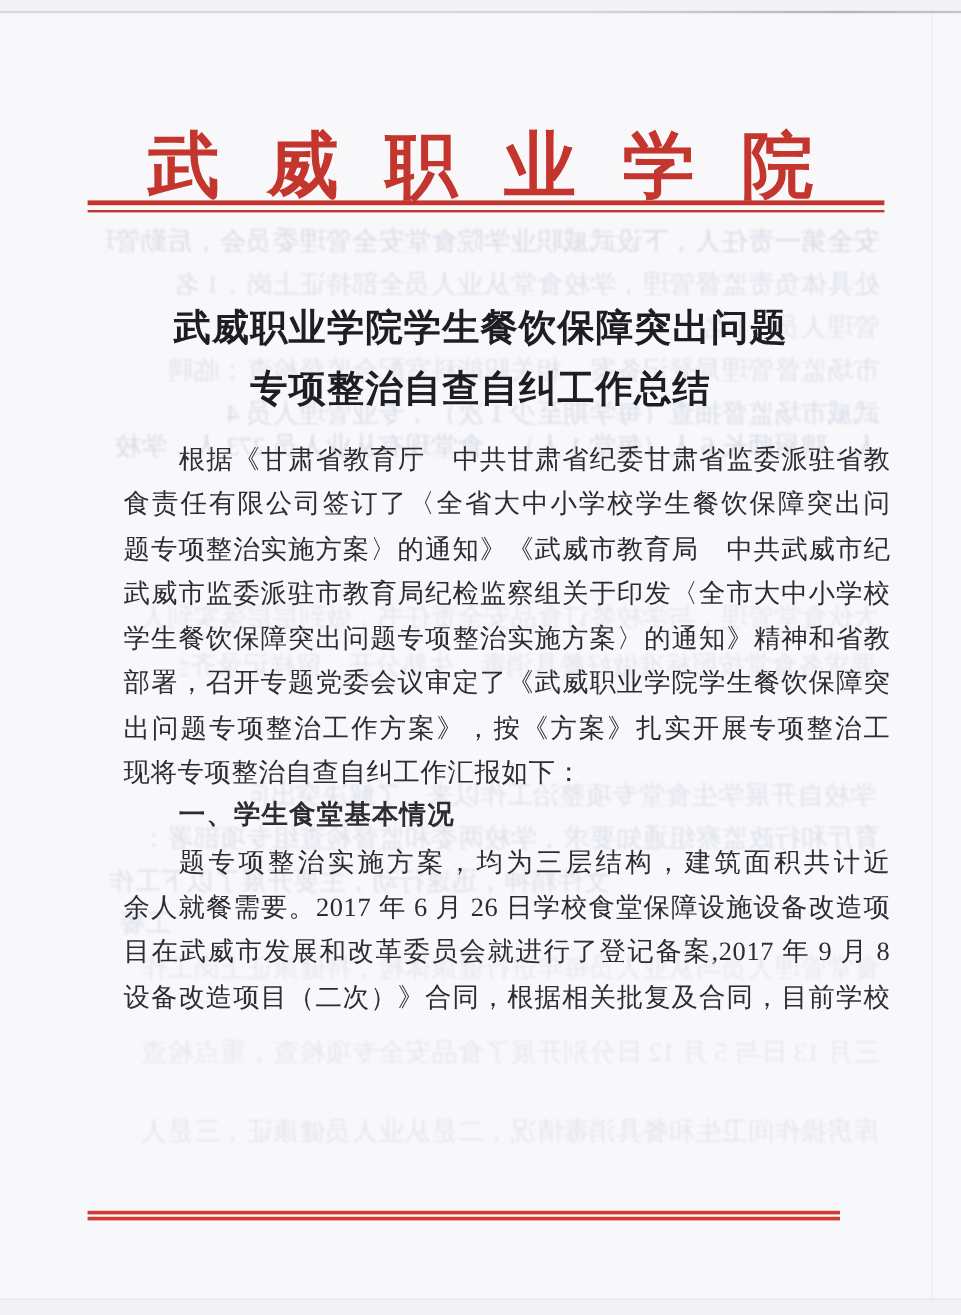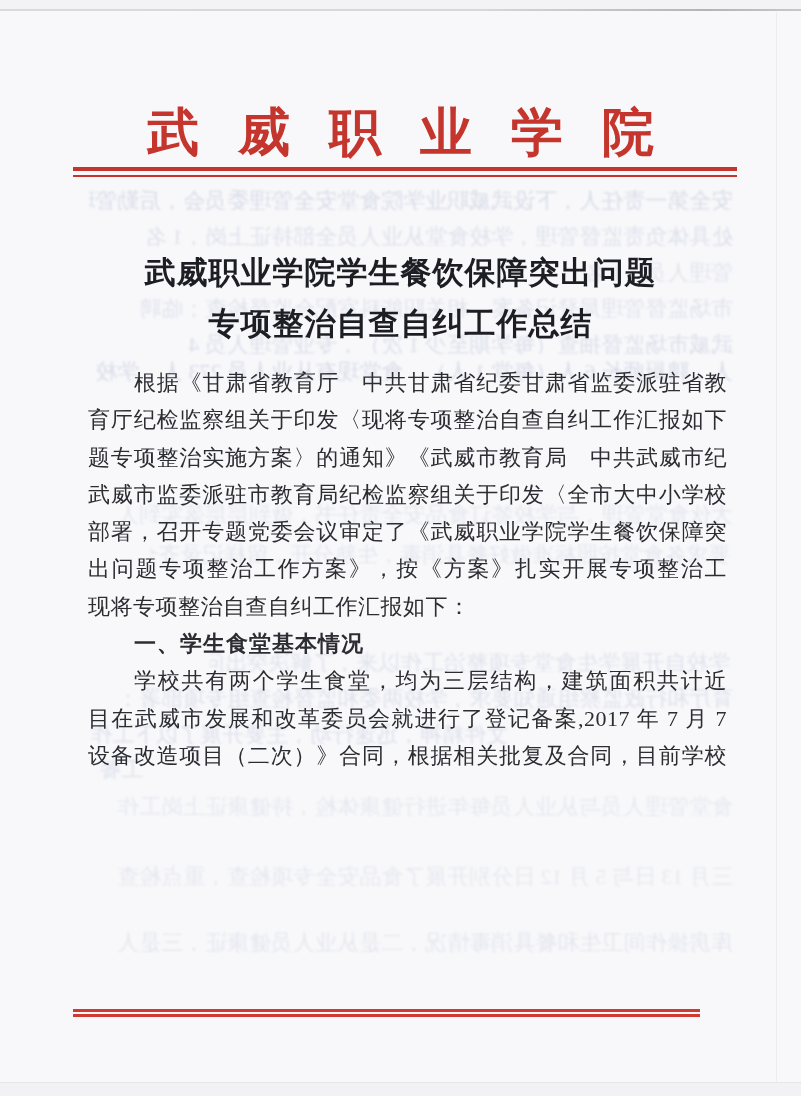--- a/index.html
+++ b/index.html
@@ -11,44 +11,44 @@
   
   .scan-top{position:absolute;left:0;top:0;width:801px;height:9px;background:#f3f3f6;}
   .scan-top-line{position:absolute;left:0;top:9px;width:801px;height:2px;
     background:linear-gradient(90deg,#d9d9df 0%,#d6d6dc 60%,#b3b3bb 88%,#c6c6cd 100%);}
   .scan-bottom{position:absolute;left:0;top:1082px;width:801px;height:14px;background:#f2f2f5;border-top:1px solid #e6e6ea;}
   .scan-right-line{position:absolute;left:776px;top:12px;width:1px;height:1070px;background:#ebebf0;}
 
   
   .letterhead{position:absolute;left:0;top:98px;width:801px;text-align:center;}
   .letterhead span{
-    font-size:52px;font-weight:bold;color:#c4352d;
+    font-size:60px;font-weight:bold;color:#c4352d;
     letter-spacing:39px;margin-right:-39px;white-space:nowrap;
   }
   .rule-thick{position:absolute;left:73px;top:167px;width:664px;height:4px;background:#c4352d;}
   .rule-thin{position:absolute;left:73px;top:175px;width:664px;height:2px;background:#c4352d;}
 
   
   .ghost{
     position:absolute;height:24px;overflow:hidden;white-space:nowrap;
     font-size:22px;color:#5f6ea6;transform:scaleX(-1);
     filter:blur(1.1px);pointer-events:none;
   }
 
   
   .doc-title{position:absolute;left:0;top:247px;width:801px;text-align:center;
     font-weight:bold;color:#1d1d24;font-size:31px;line-height:51px;letter-spacing:1px;}
 
   
-  .body-block{position:absolute;left:88px;top:364px;width:639px;
+  .body-block{position:absolute;left:103px;top:364px;width:639px;
     font-size:22px;line-height:37.3px;color:#2c2c33;letter-spacing:.5px;}
   .body-line{height:37.3px;text-align:justify;text-align-last:justify;overflow:hidden;}
   .body-line.flush{text-align-last:left;}
   .body-line.indent{text-indent:46px;}
-  .body-line.bold{font-weight:bold;letter-spacing:1px;}
+  .body-line.bold{font-weight:bold;letter-spacing:1px;font-family:Liberation Mono, monospace;}
 
   
   .footer-rule-a{position:absolute;left:73px;top:1009px;width:627px;height:3px;background:#d03a30;}
   .footer-rule-b{position:absolute;left:73px;top:1014px;width:627px;height:3px;background:#d03a30;}
 </style>
 </head>
 <body>
 
 <div class="scan-top"></div>
 <div class="scan-top-line"></div>
@@ -77,26 +77,28 @@
 <div class="rule-thick"></div>
 <div class="rule-thin"></div>
 
 <div class="doc-title">
   <div>武威职业学院学生餐饮保障突出问题</div>
   <div>专项整治自查自纠工作总结</div>
 </div>
 
 <div class="body-block">
   <div class="body-line indent">根据《甘肃省教育厅　中共甘肃省纪委甘肃省监委派驻省教</div>
-  <div class="body-line">育厅纪检监察组关于印发〈现将专项整治自查自纠工作汇报如下</div>
+  <div class="body-line">食责任有限公司签订了〈全省大中小学校学生餐饮保障突出问</div>
   <div class="body-line">题专项整治实施方案〉的通知》《武威市教育局　中共武威市纪委</div>
   <div class="body-line">武威市监委派驻市教育局纪检监察组关于印发〈全市大中小学校</div>
+  <div class="body-line">学生餐饮保障突出问题专项整治实施方案〉的通知》精神和省教</div>
   <div class="body-line">部署，召开专题党委会议审定了《武威职业学院学生餐饮保障突</div>
   <div class="body-line">出问题专项整治工作方案》，按《方案》扎实开展专项整治工作，</div>
   <div class="body-line flush">现将专项整治自查自纠工作汇报如下：</div>
   <div class="body-line flush indent bold">一、学生食堂基本情况</div>
-  <div class="body-line indent">学校共有两个学生食堂，均为三层结构，建筑面积共计近</div>
-  <div class="body-line">目在武威市发展和改革委员会就进行了登记备案,2017 年 7 月 7</div>
+  <div class="body-line indent">题专项整治实施方案，均为三层结构，建筑面积共计近</div>
+  <div class="body-line">余人就餐需要。2017 年 6 月 26 日学校食堂保障设施设备改造项</div>
+  <div class="body-line">目在武威市发展和改革委员会就进行了登记备案,2017 年 9 月 8</div>
   <div class="body-line">设备改造项目（二次）》合同，根据相关批复及合同，目前学校</div>
 </div>
 
 <div class="footer-rule-a"></div>
 <div class="footer-rule-b"></div>
 
 </body></html>

